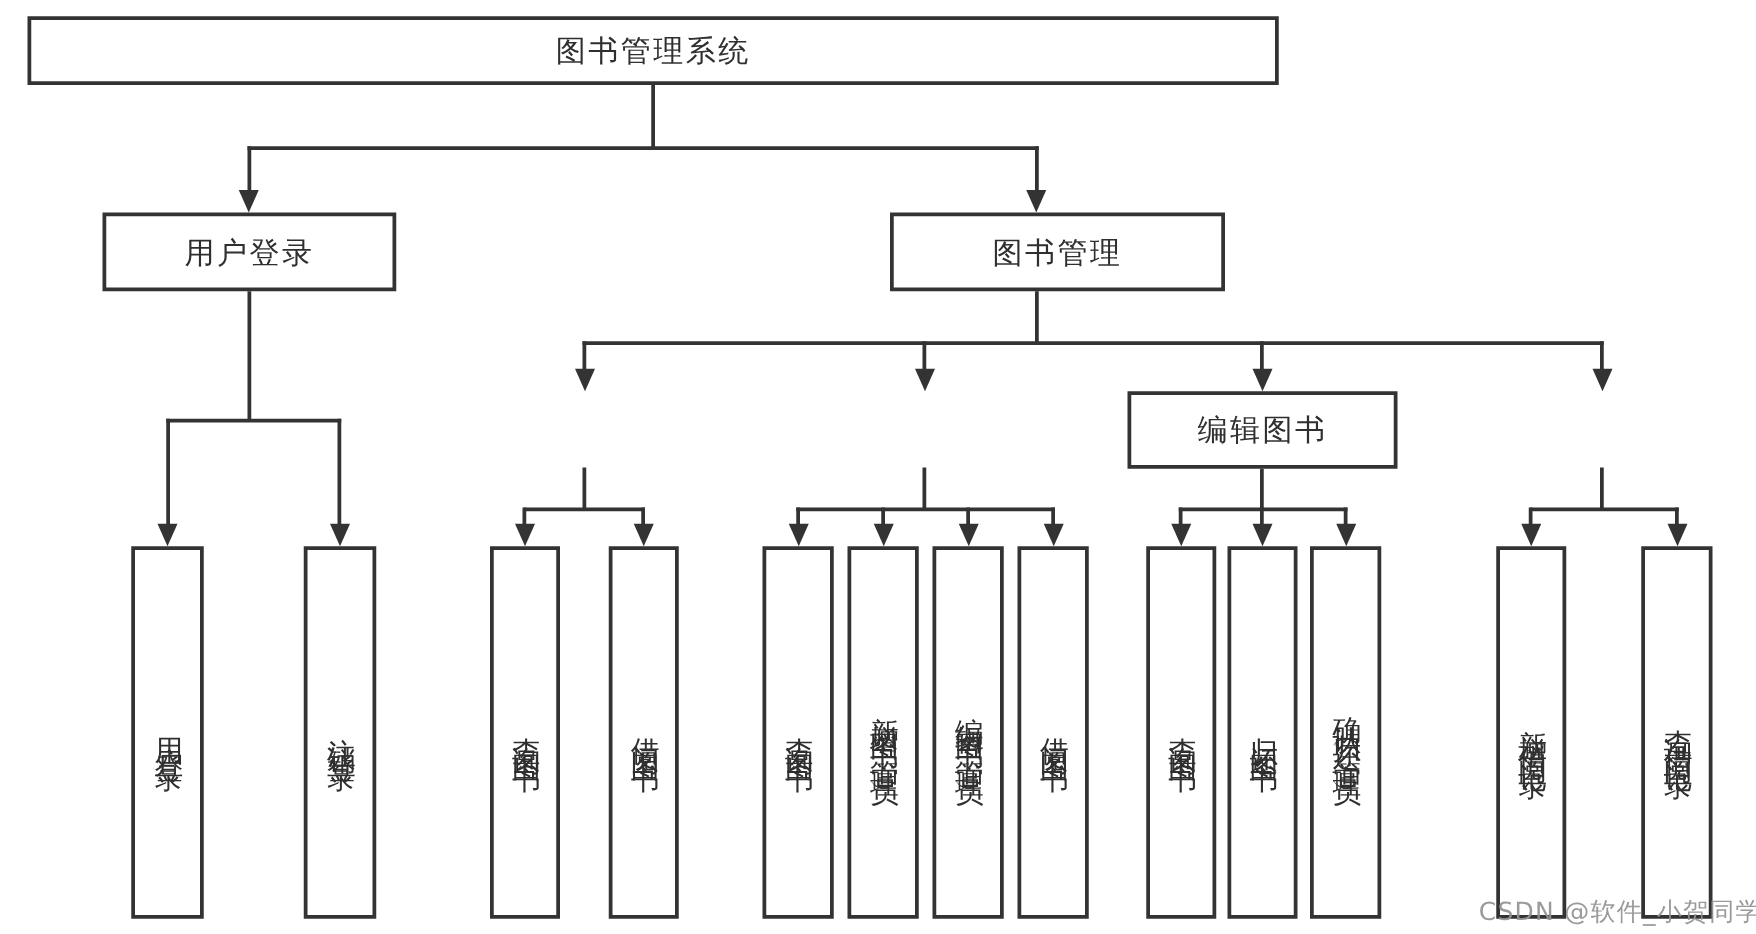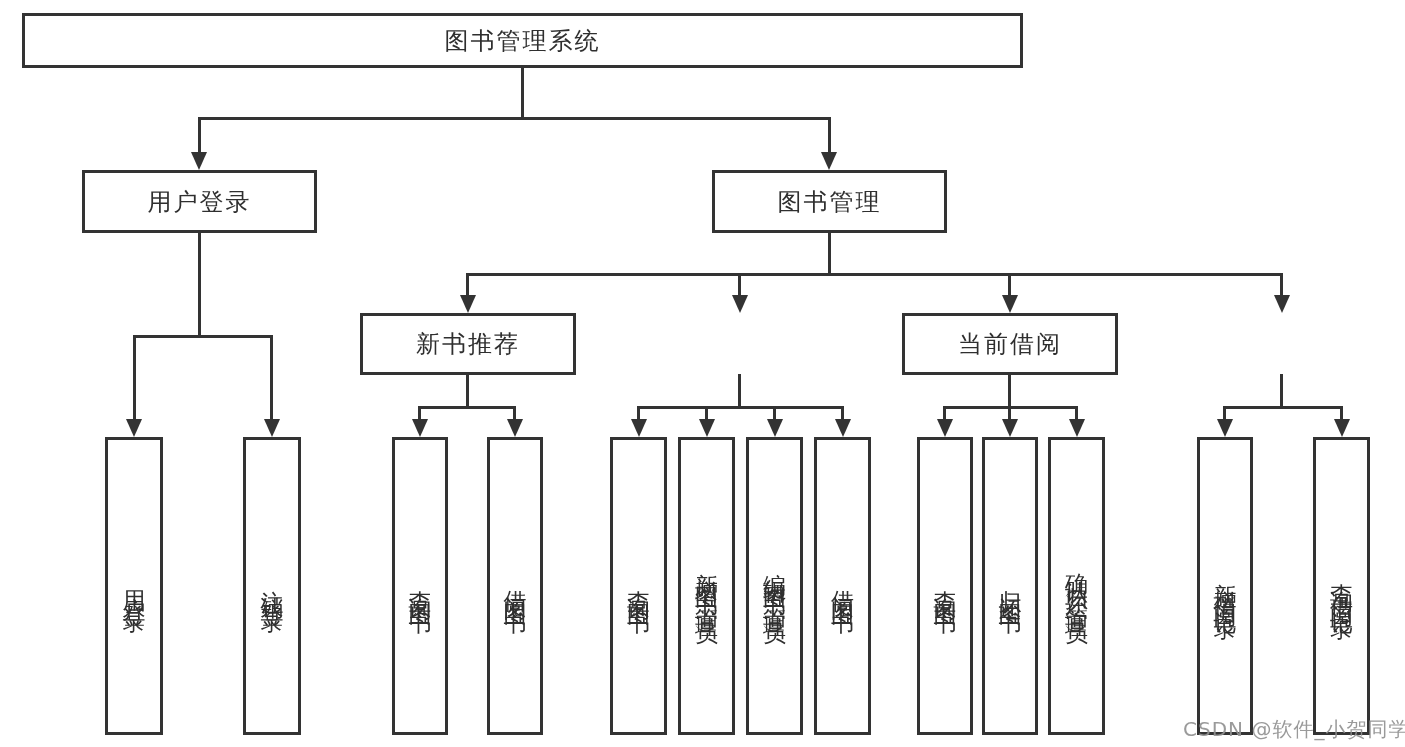--- a/index.html
+++ b/index.html
@@ -69,21 +69,21 @@
   <div class="line" style="left:521px; top:68px; width:3px; height:52px;"></div>
   <div class="line" style="left:198px; top:117px; width:633px; height:3px;"></div>
   <div class="line" style="left:198px; top:117px; width:3px; height:37px;"></div>
   <div class="arrow" style="left:191px; top:152px;"></div>
   <div class="line" style="left:828px; top:117px; width:3px; height:37px;"></div>
   <div class="arrow" style="left:821px; top:152px;"></div>
 
   <div class="box" style="left:82px; top:170px; width:235px; height:63px;">
     <span>用户登录</span>
   </div>
-  <div class="box" style="left:712px; top:170px; width:235px; height:63px;">
+  <div class="box" style="left:712px; top:170px; width:268px; height:63px;">
     <span>图书管理</span>
   </div>
 
   <div class="line" style="left:198px; top:232px; width:3px; height:105px;"></div>
   <div class="line" style="left:133px; top:335px; width:140px; height:3px;"></div>
   <div class="line" style="left:133px; top:335px; width:3px; height:86px;"></div>
   <div class="arrow" style="left:126px; top:419px;"></div>
   <div class="line" style="left:270px; top:335px; width:3px; height:86px;"></div>
   <div class="arrow" style="left:264px; top:419px;"></div>
 
@@ -91,25 +91,22 @@
   <div class="line" style="left:466px; top:273px; width:817px; height:3px;"></div>
   <div class="line" style="left:466px; top:273px; width:3px; height:24px;"></div>
   <div class="arrow" style="left:460px; top:295px;"></div>
   <div class="line" style="left:738px; top:273px; width:3px; height:24px;"></div>
   <div class="arrow" style="left:732px; top:295px;"></div>
   <div class="line" style="left:1008px; top:273px; width:3px; height:24px;"></div>
   <div class="arrow" style="left:1002px; top:295px;"></div>
   <div class="line" style="left:1280px; top:273px; width:3px; height:24px;"></div>
   <div class="arrow" style="left:1274px; top:295px;"></div>
 
-  <div class="box" style="left:360px; top:313px; width:216px; height:62px;">
-    <span>新书推荐</span>
-  </div>
   <div class="box" style="left:902px; top:313px; width:216px; height:62px;">
-    <span>当前借阅</span>
+    <span>编辑图书</span>
   </div>
 
   <div class="line" style="left:466px; top:374px; width:3px; height:34px;"></div>
   <div class="line" style="left:419px; top:406px; width:97px; height:3px;"></div>
   <div class="line" style="left:418px; top:406px; width:3px; height:15px;"></div>
   <div class="arrow" style="left:412px; top:419px;"></div>
   <div class="line" style="left:513px; top:406px; width:3px; height:15px;"></div>
   <div class="arrow" style="left:507px; top:419px;"></div>
 
   <div class="line" style="left:738px; top:374px; width:3px; height:34px;"></div>

